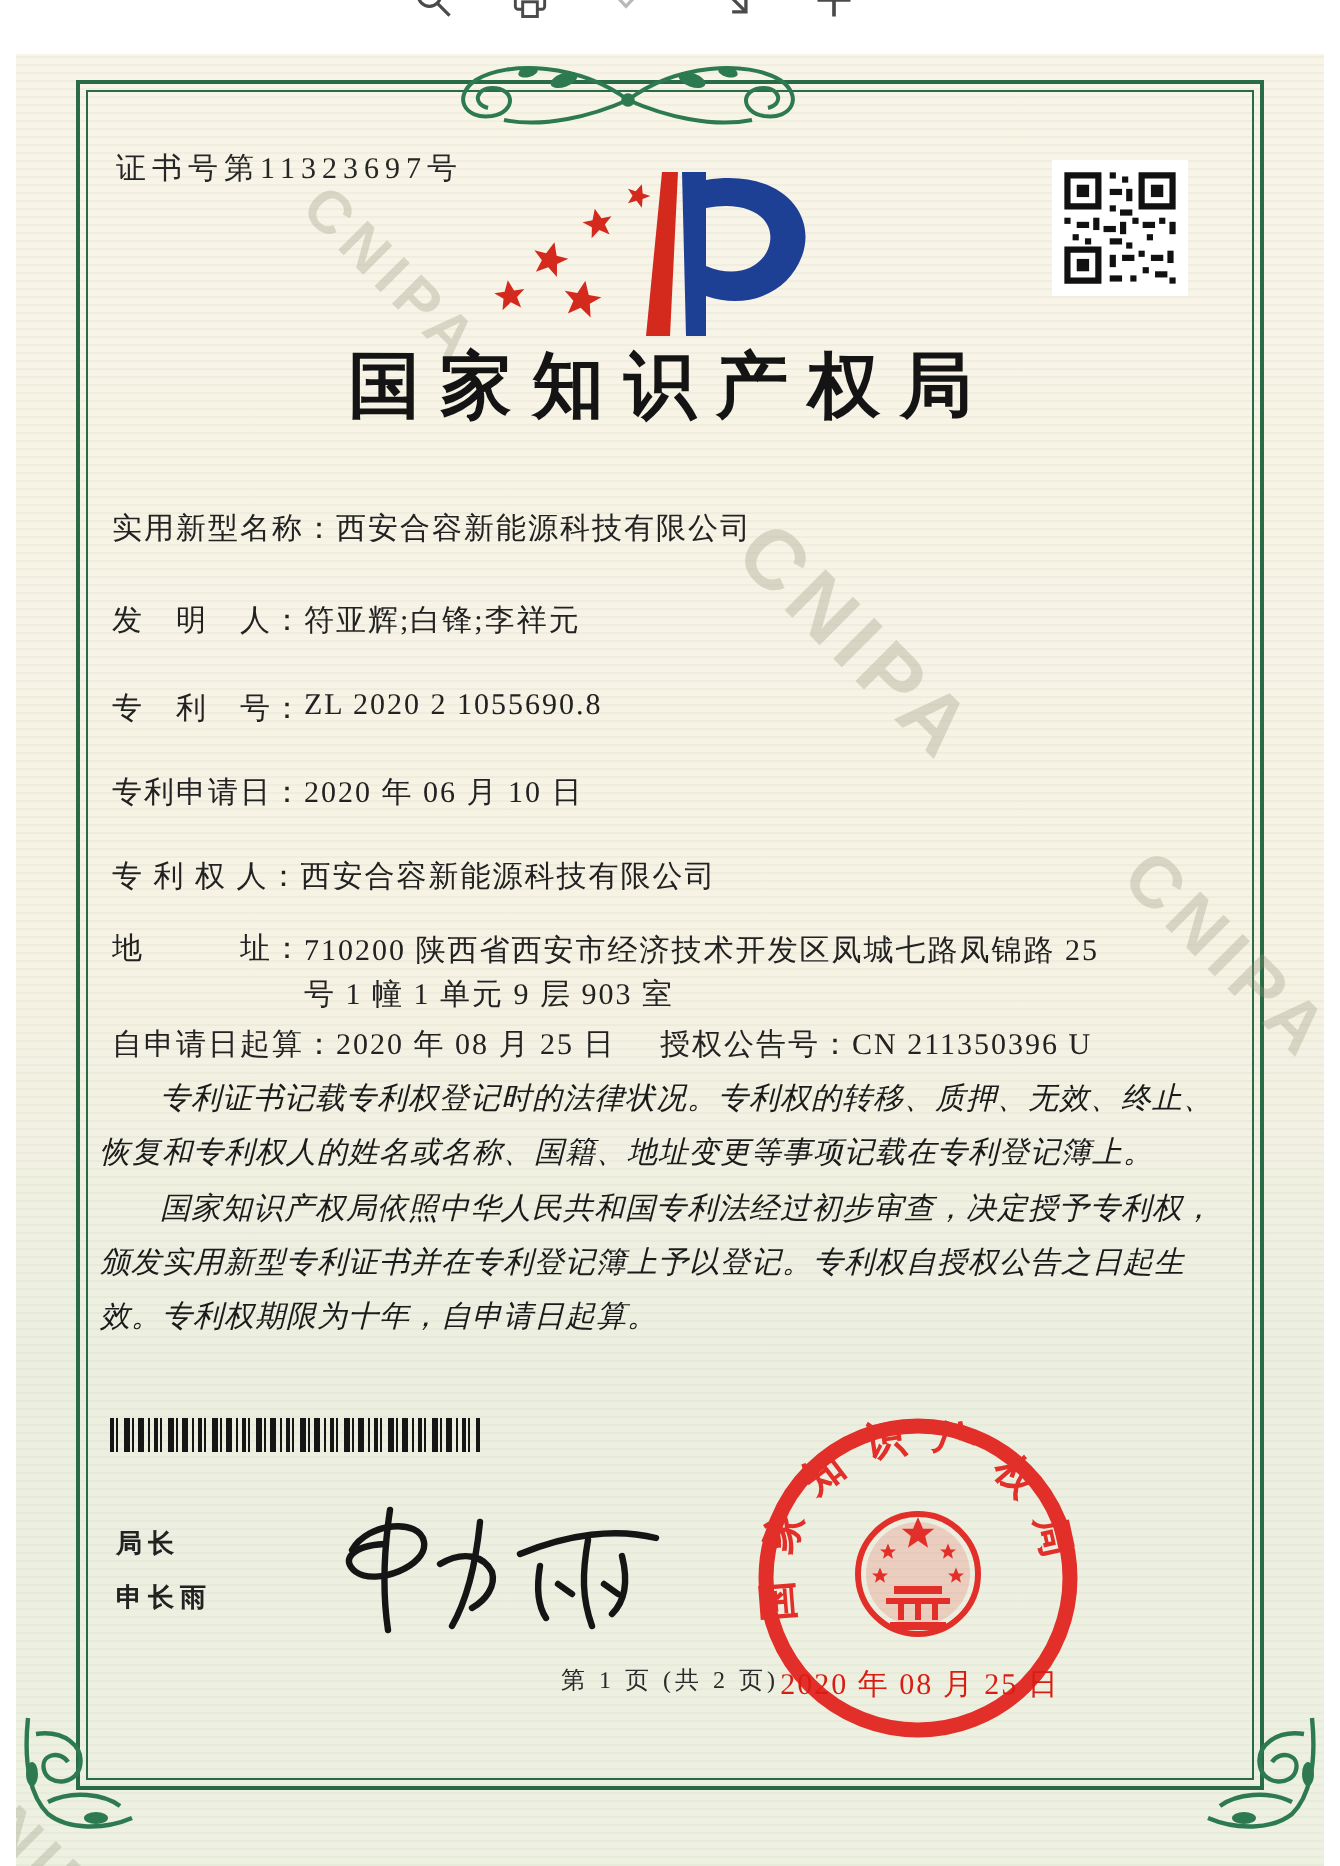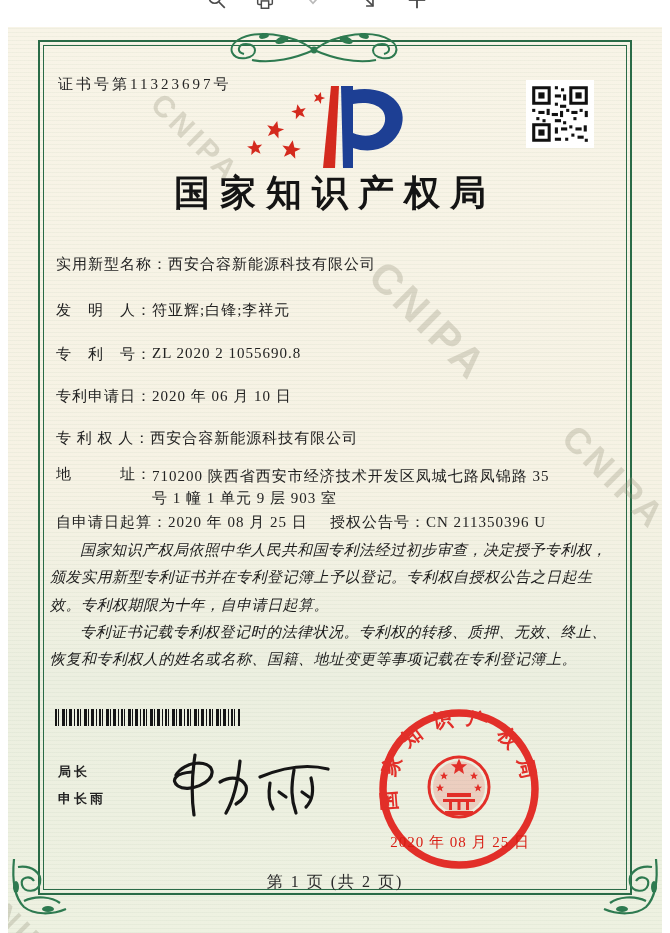--- a/index.html
+++ b/index.html
@@ -59,22 +59,22 @@
       #151515 11px 12px, transparent 12px 14px,
       #151515 14px 17px, transparent 17px 19px,
       #151515 19px 20px, transparent 20px 22px);
   }
   .signer{position:absolute;left:50px;z-index:4;font-family:"Liberation Sans",sans-serif;
     font-weight:700;font-size:13px;color:#222;letter-spacing:3px;}
   .signature{position:absolute;left:150px;top:720px;z-index:4;}
   .seal{position:absolute;left:363px;top:674px;z-index:4;opacity:0.93;}
   .seal-date{position:absolute;left:352px;top:806px;width:200px;text-align:center;
     font-size:15px;color:#d81e14;letter-spacing:1px;z-index:5;}
-  .page-foot{position:absolute;left:30px;top:845px;width:594px;text-align:center;
-    font-size:16px;color:#2a2a2a;letter-spacing:2px;z-index:4;}
+  .page-foot{position:absolute;left:30px;top:805px;width:594px;text-align:center;
+    font-size:12px;color:#2a2a2a;letter-spacing:2px;z-index:4;}
   .cont-note{position:absolute;left:0;top:886px;width:654px;text-align:center;
     font-size:14px;color:#2a2a2a;letter-spacing:3px;z-index:4;margin-top:20px;}
 </style>
 </head>
 <body>
 
 <div class="toolbar">
   <span class="tb-icon" style="left:206px">
     <svg viewBox="0 0 24 24" fill="none" stroke="currentColor" stroke-width="1.8">
         <circle cx="9.5" cy="9.5" r="6"></circle>
@@ -232,32 +232,32 @@
   <div class="fld" style="top:318px">
     <span class="lab">专　利　号：</span><span class="val">ZL 2020 2 1055690.8</span>
   </div>
   <div class="fld" style="top:360px">
     <span class="lab">专利申请日：</span><span class="val">2020 年 06 月 10 日</span>
   </div>
   <div class="fld" style="top:402px">
     <span class="lab">专 利 权 人：</span><span class="val">西安合容新能源科技有限公司</span>
   </div>
   <div class="fld" style="top:438px">
-    <span class="lab">地　　　址：</span><span class="val val-wrap">710200 陕西省西安市经济技术开发区凤城七路凤锦路 35 号 1 幢 1 单元 9 层 903 室</span>
+    <span class="lab">地　　　址：</span><span class="val val-wrap">710200 陕西省西安市经济技术开发区凤城七路凤锦路 25 号 1 幢 1 单元 9 层 903 室</span>
   </div>
   <div class="grant-pair" style="left:48px">
     <span class="lab">自申请日起算：</span><span class="val">2020 年 08 月 25 日</span>
   </div>
   <div class="grant-pair" style="left:322px">
     <span class="lab">授权公告号：</span><span class="val">CN 211350396 U</span>
   </div>
 
   <div class="paras">
+    <p>专利证书记载专利权登记时的法律状况。专利权的转移、质押、无效、终止、恢复和专利权人的姓名或名称、国籍、地址变更等事项记载在专利登记簿上。</p>
     <p>国家知识产权局依照中华人民共和国专利法经过初步审查，决定授予专利权，颁发实用新型专利证书并在专利登记簿上予以登记。专利权自授权公告之日起生效。专利权期限为十年，自申请日起算。</p>
-    <p>专利证书记载专利权登记时的法律状况。专利权的转移、质押、无效、终止、恢复和专利权人的姓名或名称、国籍、地址变更等事项记载在专利登记簿上。</p>
   </div>
 
   <div class="barcode"></div>
 
   <div class="signer" style="top:736px">局长</div>
   <div class="signer" style="top:763px">申长雨</div>
 
   <svg class="signature" width="185" height="78" viewBox="0 0 185 78">
     <g fill="none" stroke="#151515" stroke-width="3.2" stroke-linecap="round">
       <path d="M18,28 C26,14 52,12 54,24 C56,36 30,46 20,39 C12,33 18,26 34,25"></path>

